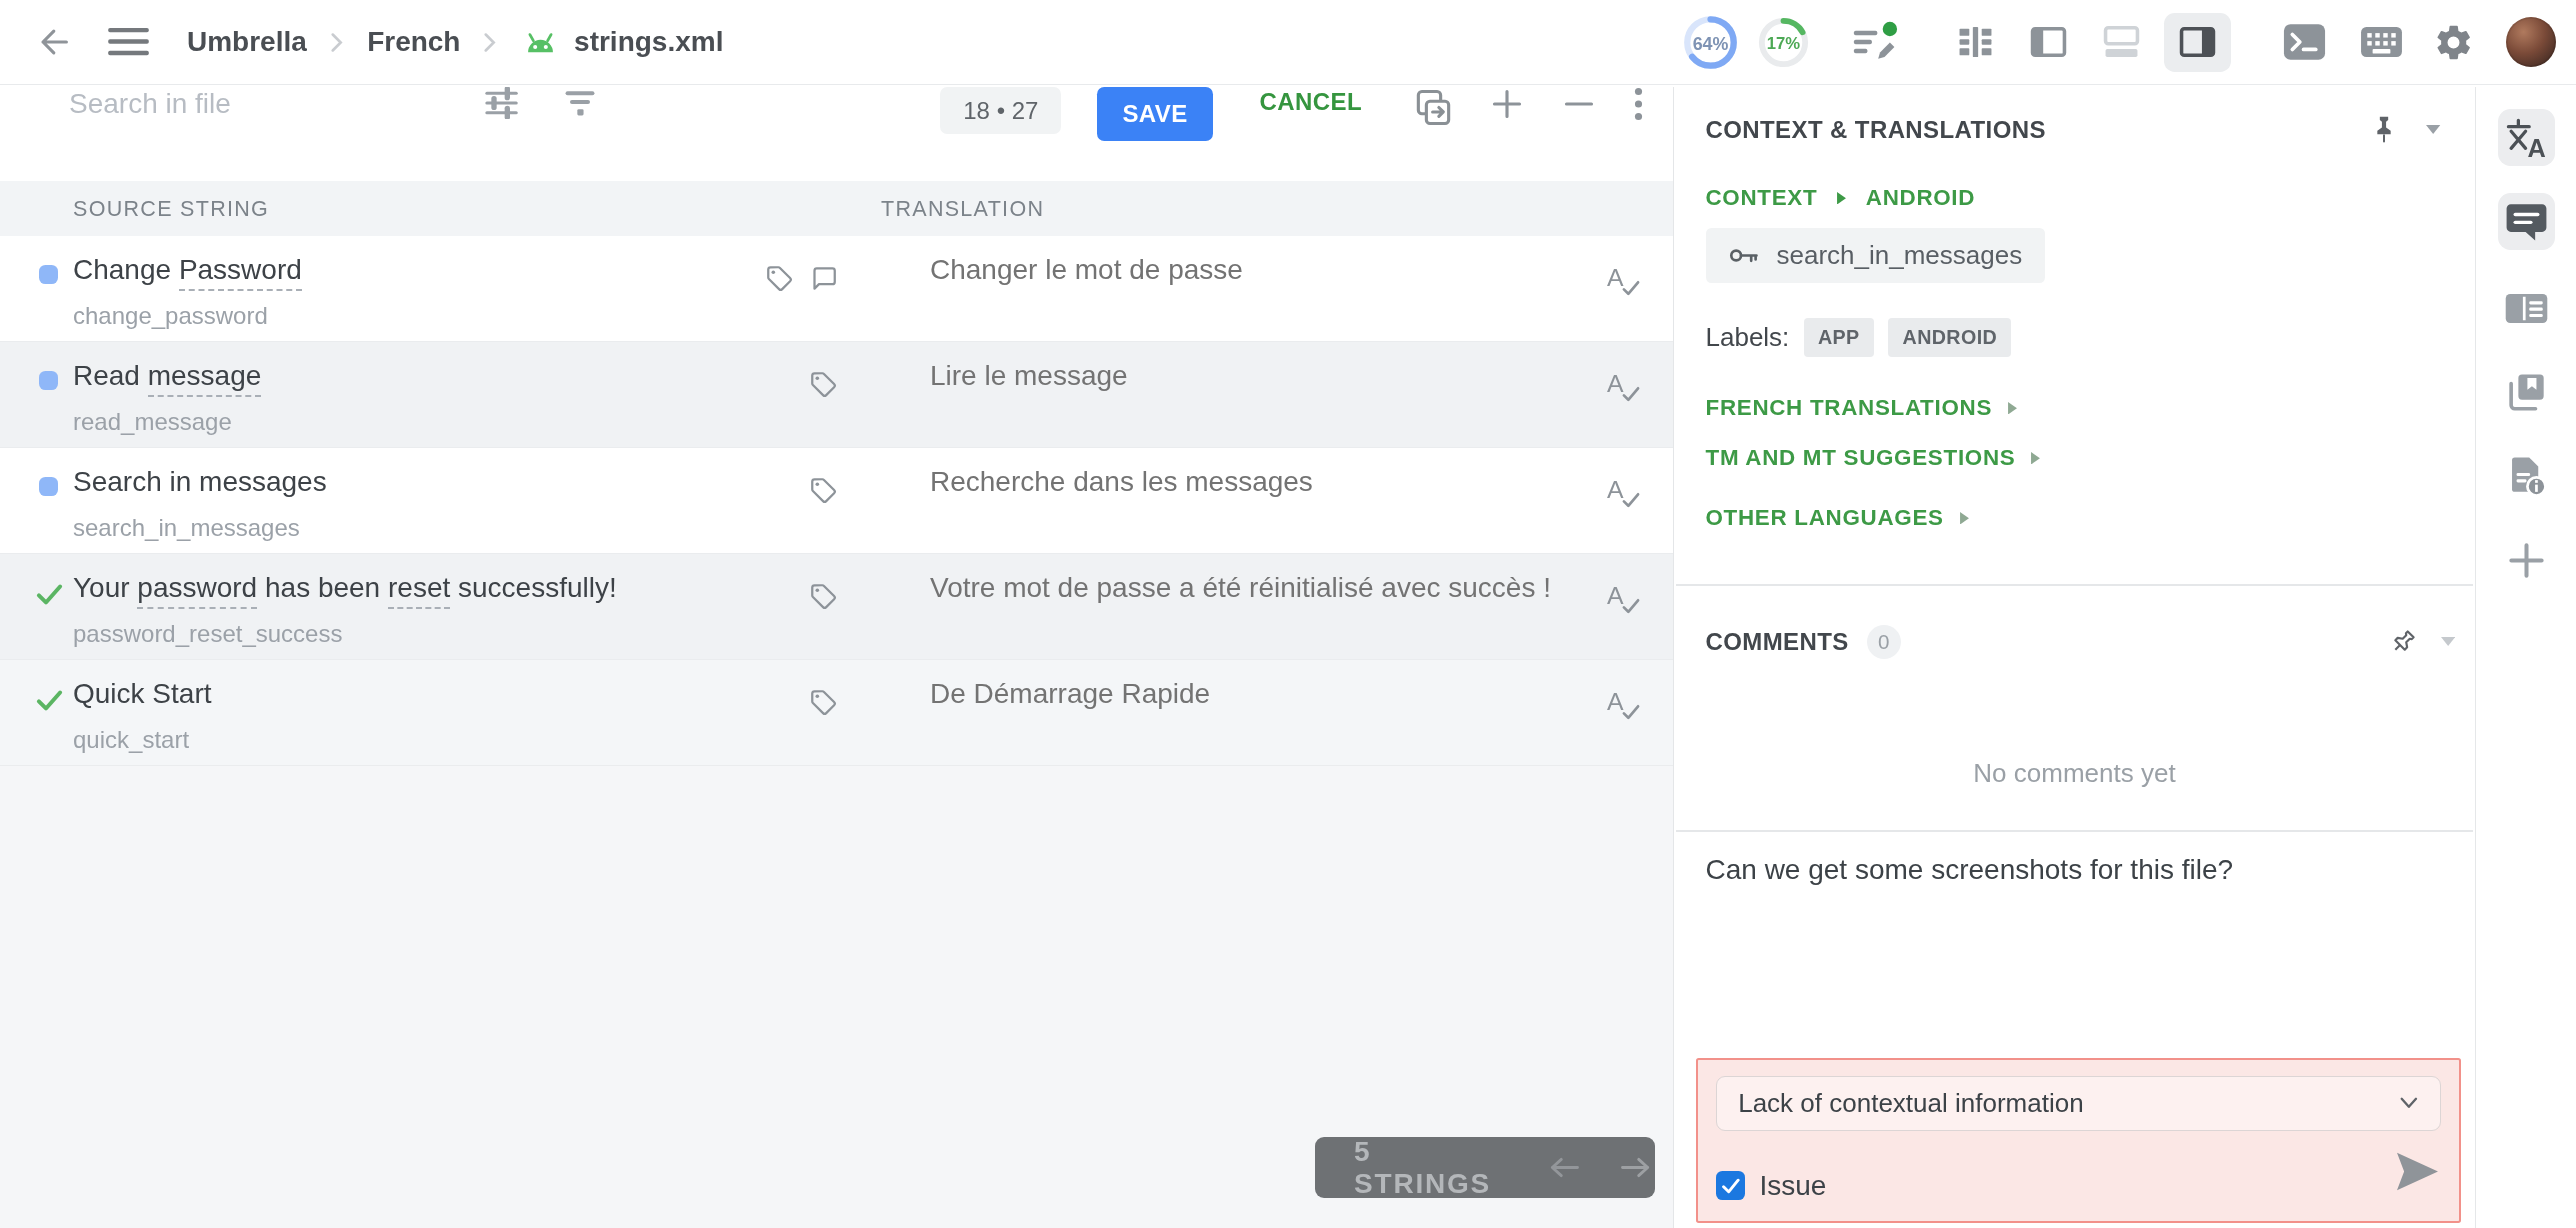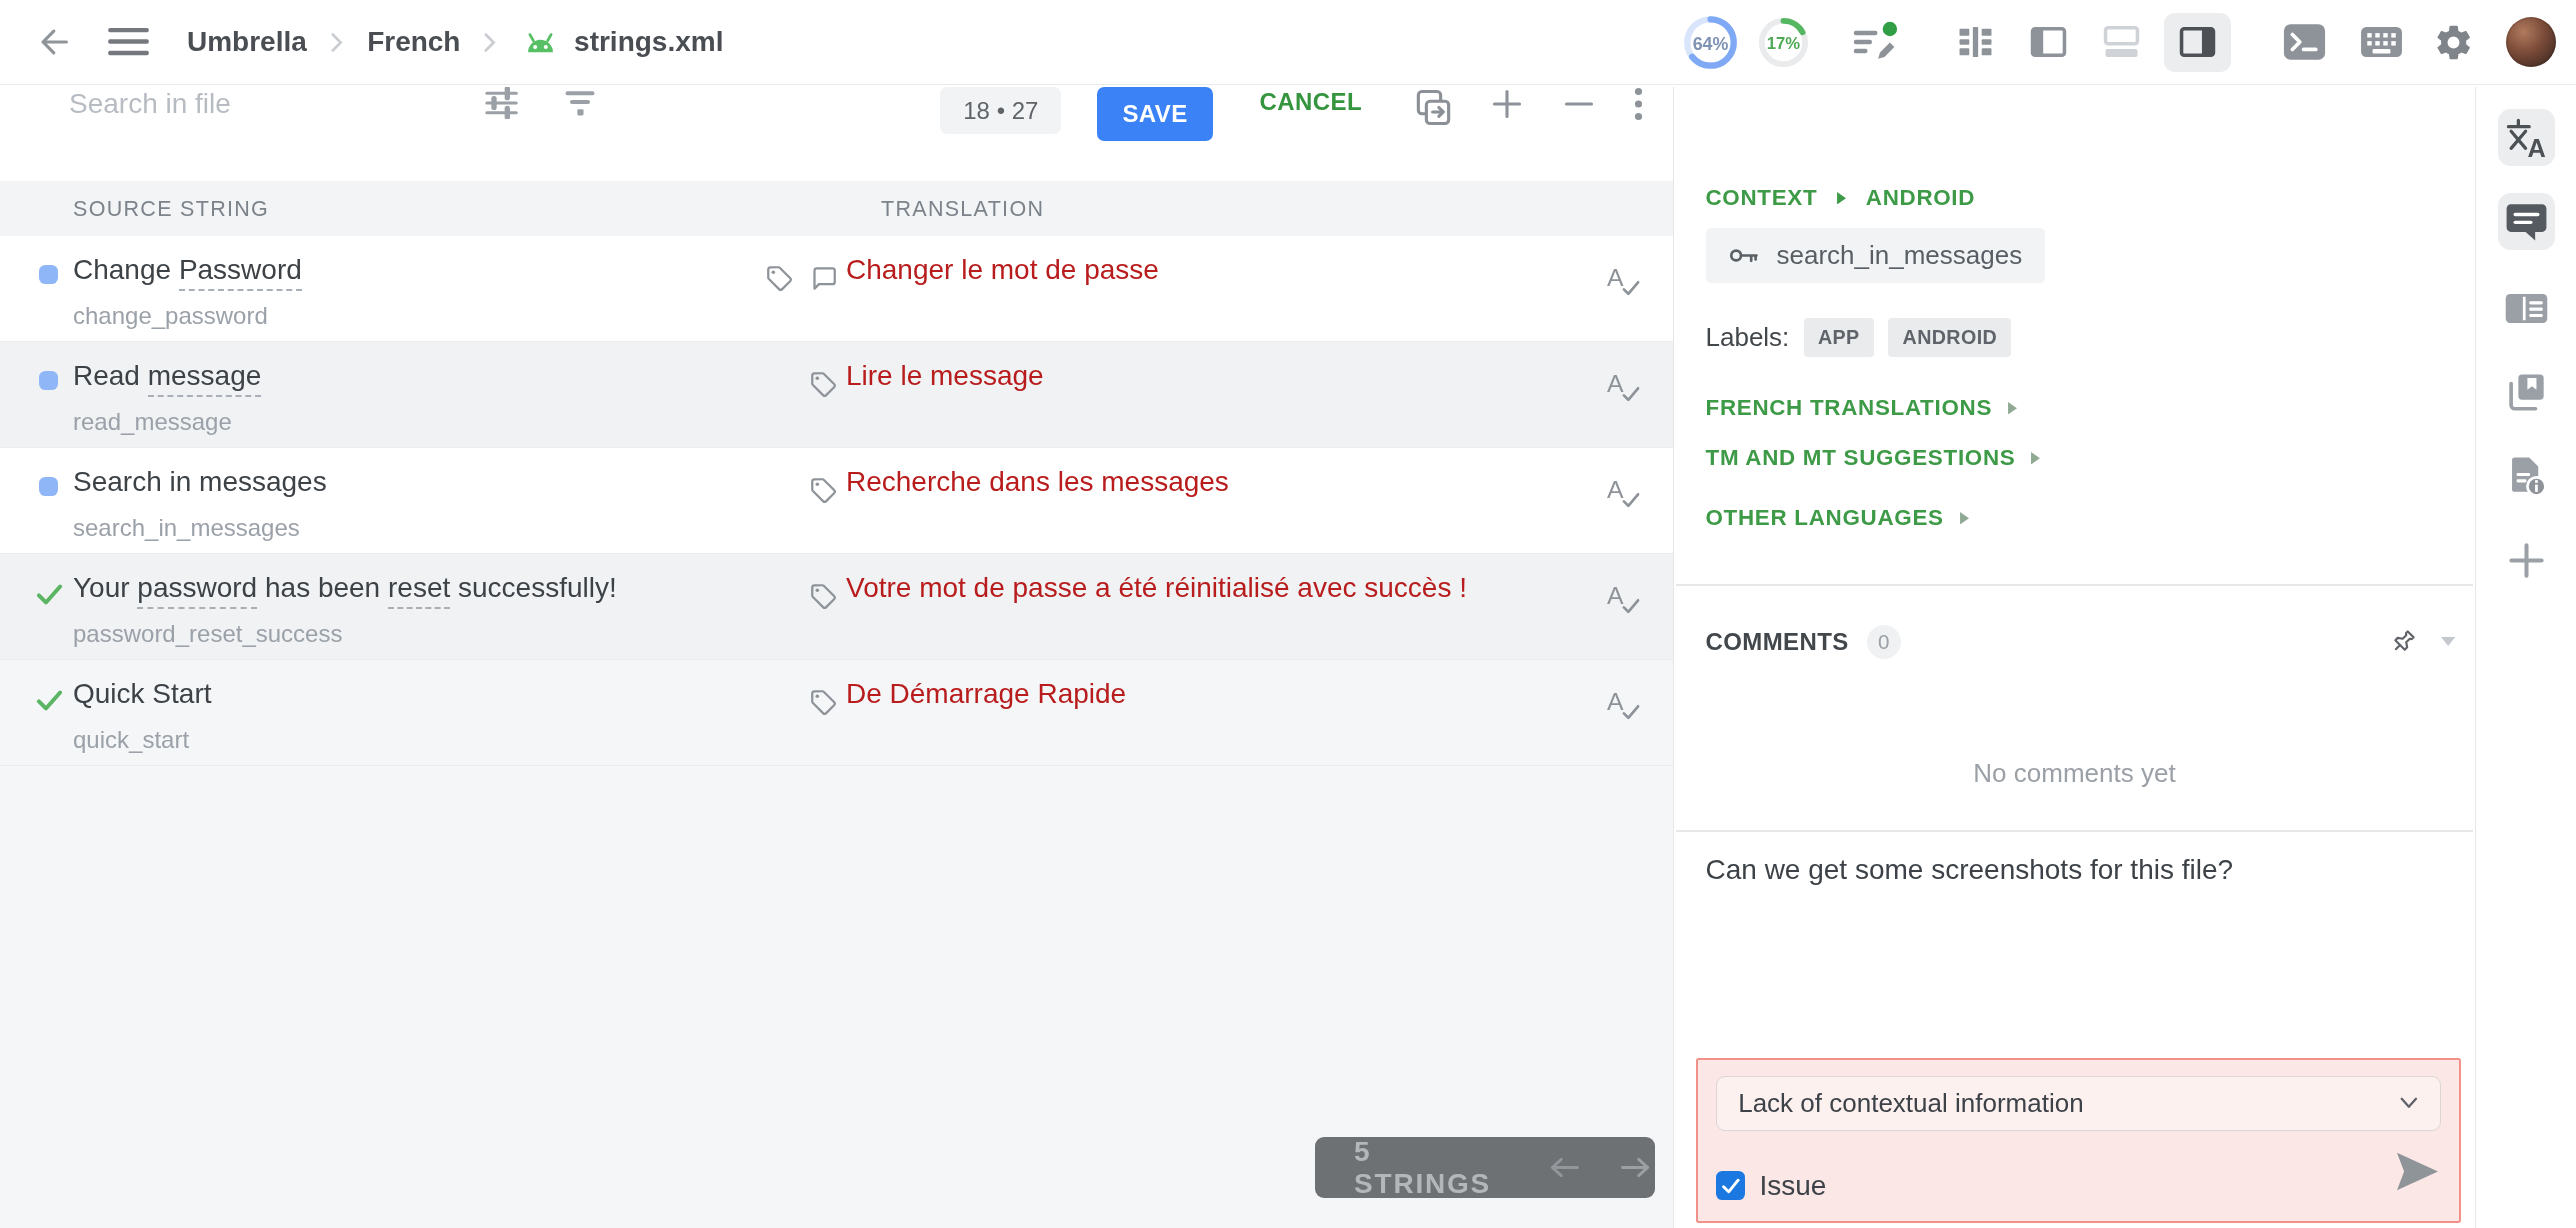--- a/index.html
+++ b/index.html
@@ -60,21 +60,21 @@
   .row.alt{background:#f0f2f4;}
   .row.faint{background:#f4f6f8;}
   .st-sq{position:absolute;left:39px;top:29px;width:19px;height:19px;border-radius:6.3px;background:#8fb7f8;}
   .st-chk{position:absolute;left:36px;top:29px;}
   .src{position:absolute;left:73px;top:18px;font-size:28px;color:#3d4247;white-space:nowrap;}
   .term{border-bottom:2.7px dashed #a9afb6;padding-bottom:3.6px;}
   .key{position:absolute;left:73px;top:66px;font-size:24px;color:#9ba1a8;}
   .row-tag{position:absolute;top:29px;}
   .row-bubble{position:absolute;left:810px;top:29px;}
   .tag-solo{left:810px;} .tag-pair{left:766px;}
-  .trn{position:absolute;left:846px;top:18px;font-size:28px;color:#b91c1c;white-space:nowrap;}
+  .trn{position:absolute;left:930px;top:18px;font-size:28px;color:#737373;white-space:nowrap;}
   .acheck{position:absolute;left:1604px;top:25px;}
 
   .strings-btn{position:absolute;left:1315px;top:1050px;width:340px;height:61px;background:#6e7174;
                border-radius:9px;display:flex;align-items:center;box-sizing:border-box;padding-left:39px;cursor:pointer;}
   .strings-lbl{color:#b4b7ba;font-size:28px;font-weight:bold;letter-spacing:1.8px;}
   .sb-arrow{margin-left:34px;cursor:pointer;}
 
   
   .panel{position:absolute;top:87px;left:1676px;width:797px;bottom:0;background:#fff;}
   .p-abs{position:absolute;left:29.5px;right:18px;}
@@ -443,20 +443,36 @@
       </span>
       <span class="sb-arrow">
         <svg width="38" height="27" viewBox="0 0 42 30">
             <path d="M6 15h28M24 6l10 9-10 9" stroke="#9da0a3" stroke-width="3.2" fill="none" stroke-linecap="round" stroke-linejoin="round"></path>
           </svg>
       </span>
     </div>
   </div>
 
   <aside class="panel">
+    <div class="p-abs p-head">
+      <span class="p-title">CONTEXT &amp; TRANSLATIONS</span>
+      <span class="pin">
+        <svg width="30" height="32" viewBox="0 0 36 38">
+            <g fill="#5f6368">
+              <path d="M13 3h10v4l-2.5 2v7l5.5 4v4H10v-4l5.5-4V9L13 7z"></path>
+              <rect x="16.8" y="24" width="2.4" height="10" rx="1.2"></rect>
+            </g>
+          </svg>
+      </span>
+      <span class="caret">
+        <svg width="14.3" height="9.8" viewBox="0 0 16 11">
+            <polygon points="0,0 16,0 8,10" fill="#9aa0a6"></polygon>
+          </svg>
+      </span>
+    </div>
 
     <div class="p-abs p-links">
       <span class="grn-link">CONTEXT</span>
       <span class="tri">
         <svg width="9" height="12.5" viewBox="0 0 10 14">
             <polygon points="0,0 10,7 0,14" fill="#3d9a46"></polygon>
           </svg>
       </span>
       <span class="grn-link">ANDROID</span>
     </div>

